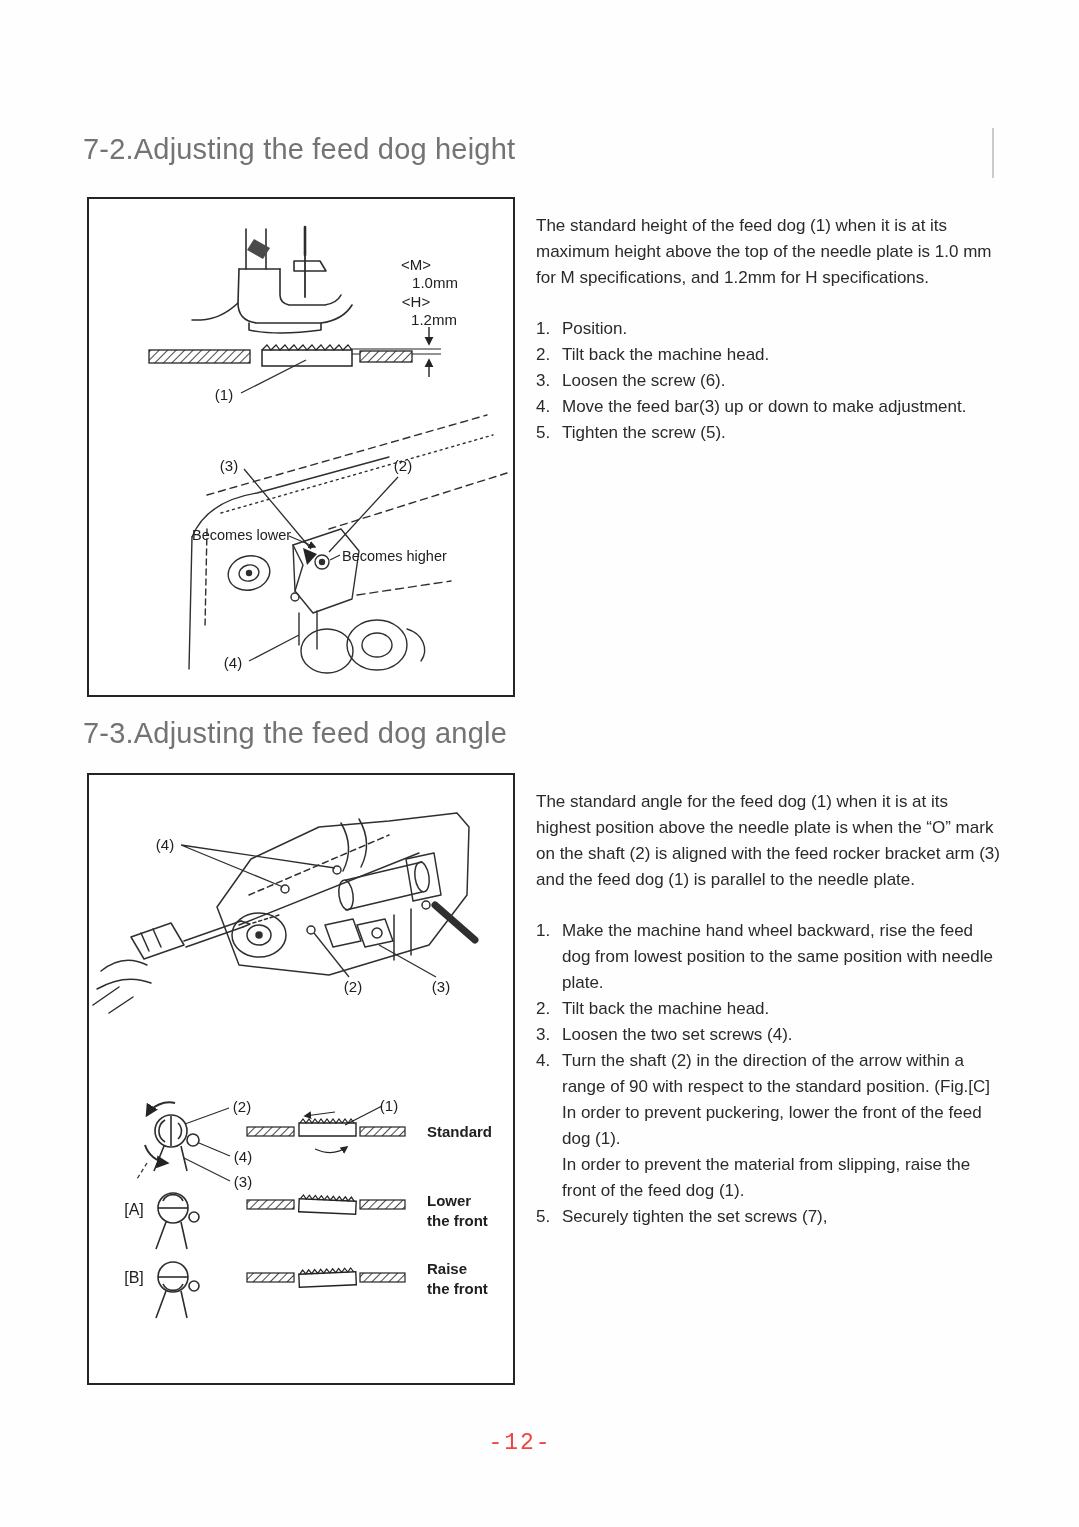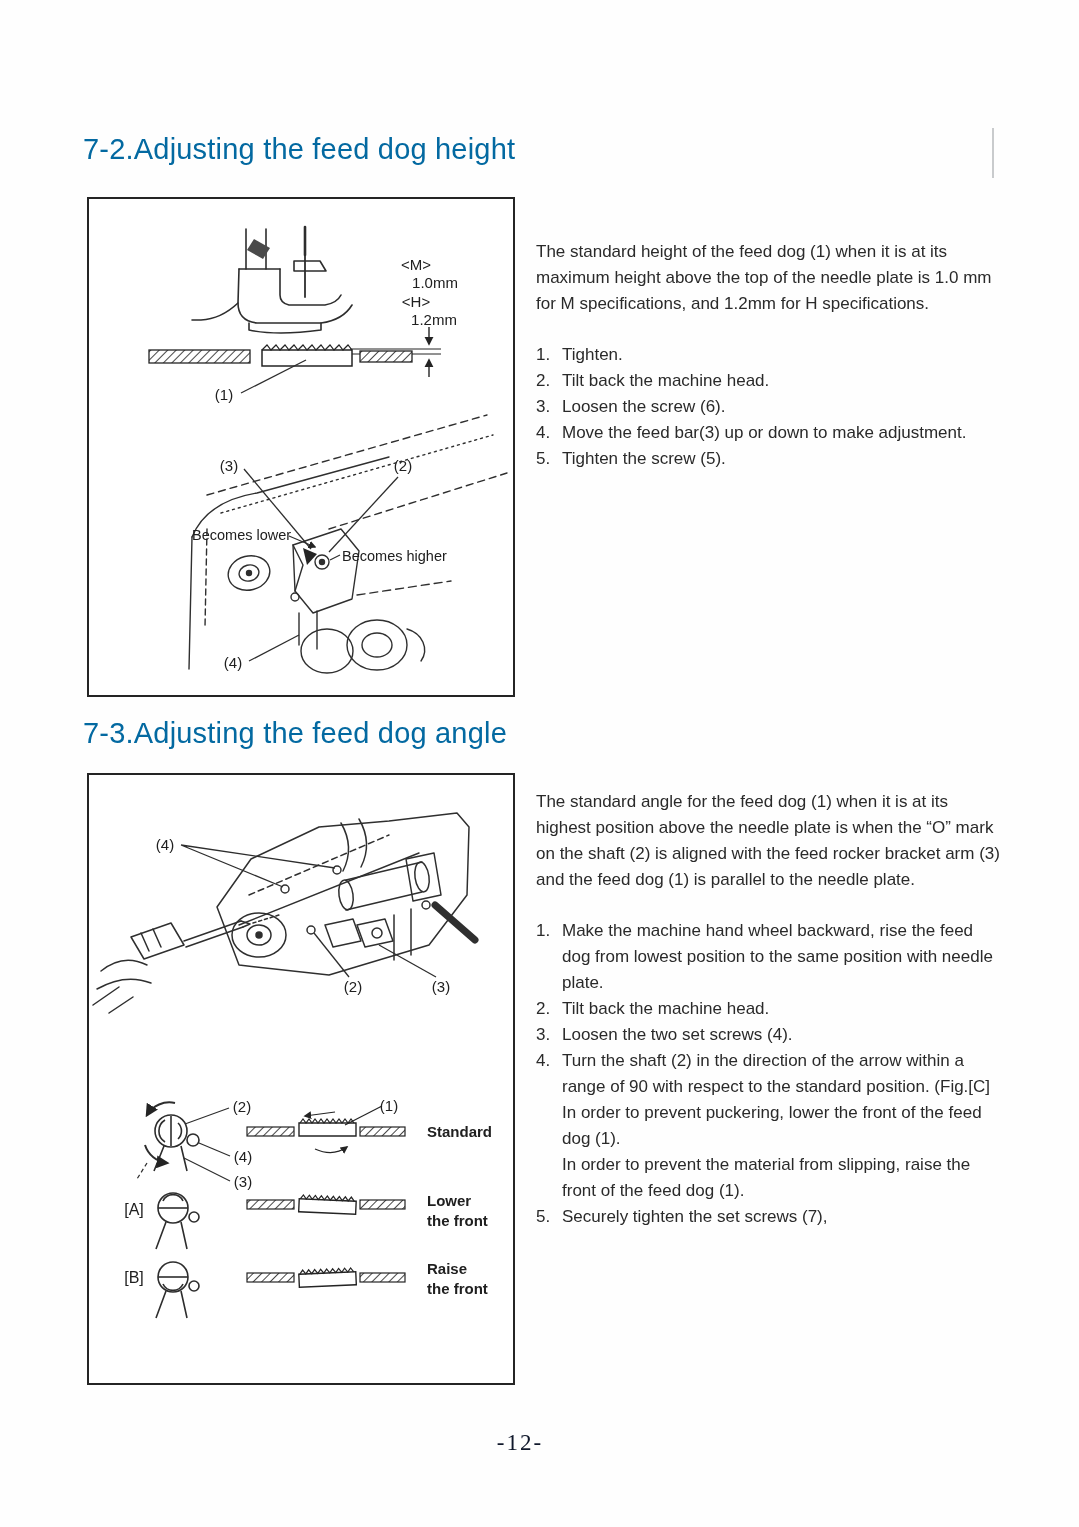--- a/index.html
+++ b/index.html
@@ -4,48 +4,48 @@
 <style>
   * { margin:0; padding:0; box-sizing:border-box; }
   html,body { background:#ffffff; }
   .page {
     position:relative; width:1079px; height:1527px; margin:0 auto;
     background:#fefefe; overflow:hidden;
     font-family:"Liberation Sans", sans-serif; color:#272727;
   }
   .sec-title {
     position:absolute; left:83px; font-size:29px; font-weight:400;
-    letter-spacing:0.2px; color:#0369a1; white-space:nowrap;
+    letter-spacing:0.2px; color:#737373; white-space:nowrap;
   }
   #title-1 { top:133px; }
   #title-2 { top:717px; }
   .figbox {
     position:absolute; left:87px; background:#fff;
     border:2px solid #242424;
   }
   #figbox-1 { top:197px; width:428px; height:500px; }
   #figbox-2 { top:773px; width:428px; height:612px; }
   .figbox svg { display:block; width:100%; height:100%; }
   svg text { font-family:"Liberation Sans", sans-serif; fill:#202020; }
   .textcol {
     position:absolute; left:536px; width:466px;
     font-size:17px; line-height:26px; color:#2a2a2a;
   }
-  #textcol-1 { top:213px;margin-top:26px; }
+  #textcol-1 { top:213px; }
   #textcol-2 { top:789px; }
   .intro { margin-bottom:25px; }
   .steps { display:flex; flex-direction:column; }
   .step { display:flex; }
   .step .num { flex:0 0 26px; }
   .step .body { flex:1; }
   .step .body p { margin:0; }
   .page-number {
     position:absolute; top:1430px; left:0; width:1040px; text-align:center;
-    font-family:Liberation Serif, serif; font-size:23px;
-    letter-spacing:2px; color:#0f172a;
+    font-family:Liberation Mono, monospace; font-size:23px;
+    letter-spacing:2px; color:#ef4444;
   }
   .scan-artifact {
     position:absolute; left:992px; top:128px; width:2px; height:50px;
     background:#c9cbcd;
   }
 </style>
 </head>
 <body>
 
 <div class="page">
@@ -136,21 +136,21 @@
       <path d="M160,462 L210,436" stroke="#2d2d2d" stroke-width="1.3" fill="none"></path>
     </svg>
   </div>
 
   <div class="textcol" id="textcol-1">
     <p class="intro">The standard height of the feed dog (1) when it is at its maximum height above the top of the needle plate is 1.0 mm for M specifications, and 1.2mm for H specifications.</p>
     <div class="steps">
       <div class="step">
         <span class="num">1.</span>
         <div class="body">
-        <p>Tighten.</p>
+        <p>Position.</p>
           </div>
       </div>
       <div class="step">
         <span class="num">2.</span>
         <div class="body">
             <p>Tilt back the machine head.</p>
           </div>
       </div>
       <div class="step">
         <span class="num">3.</span>

